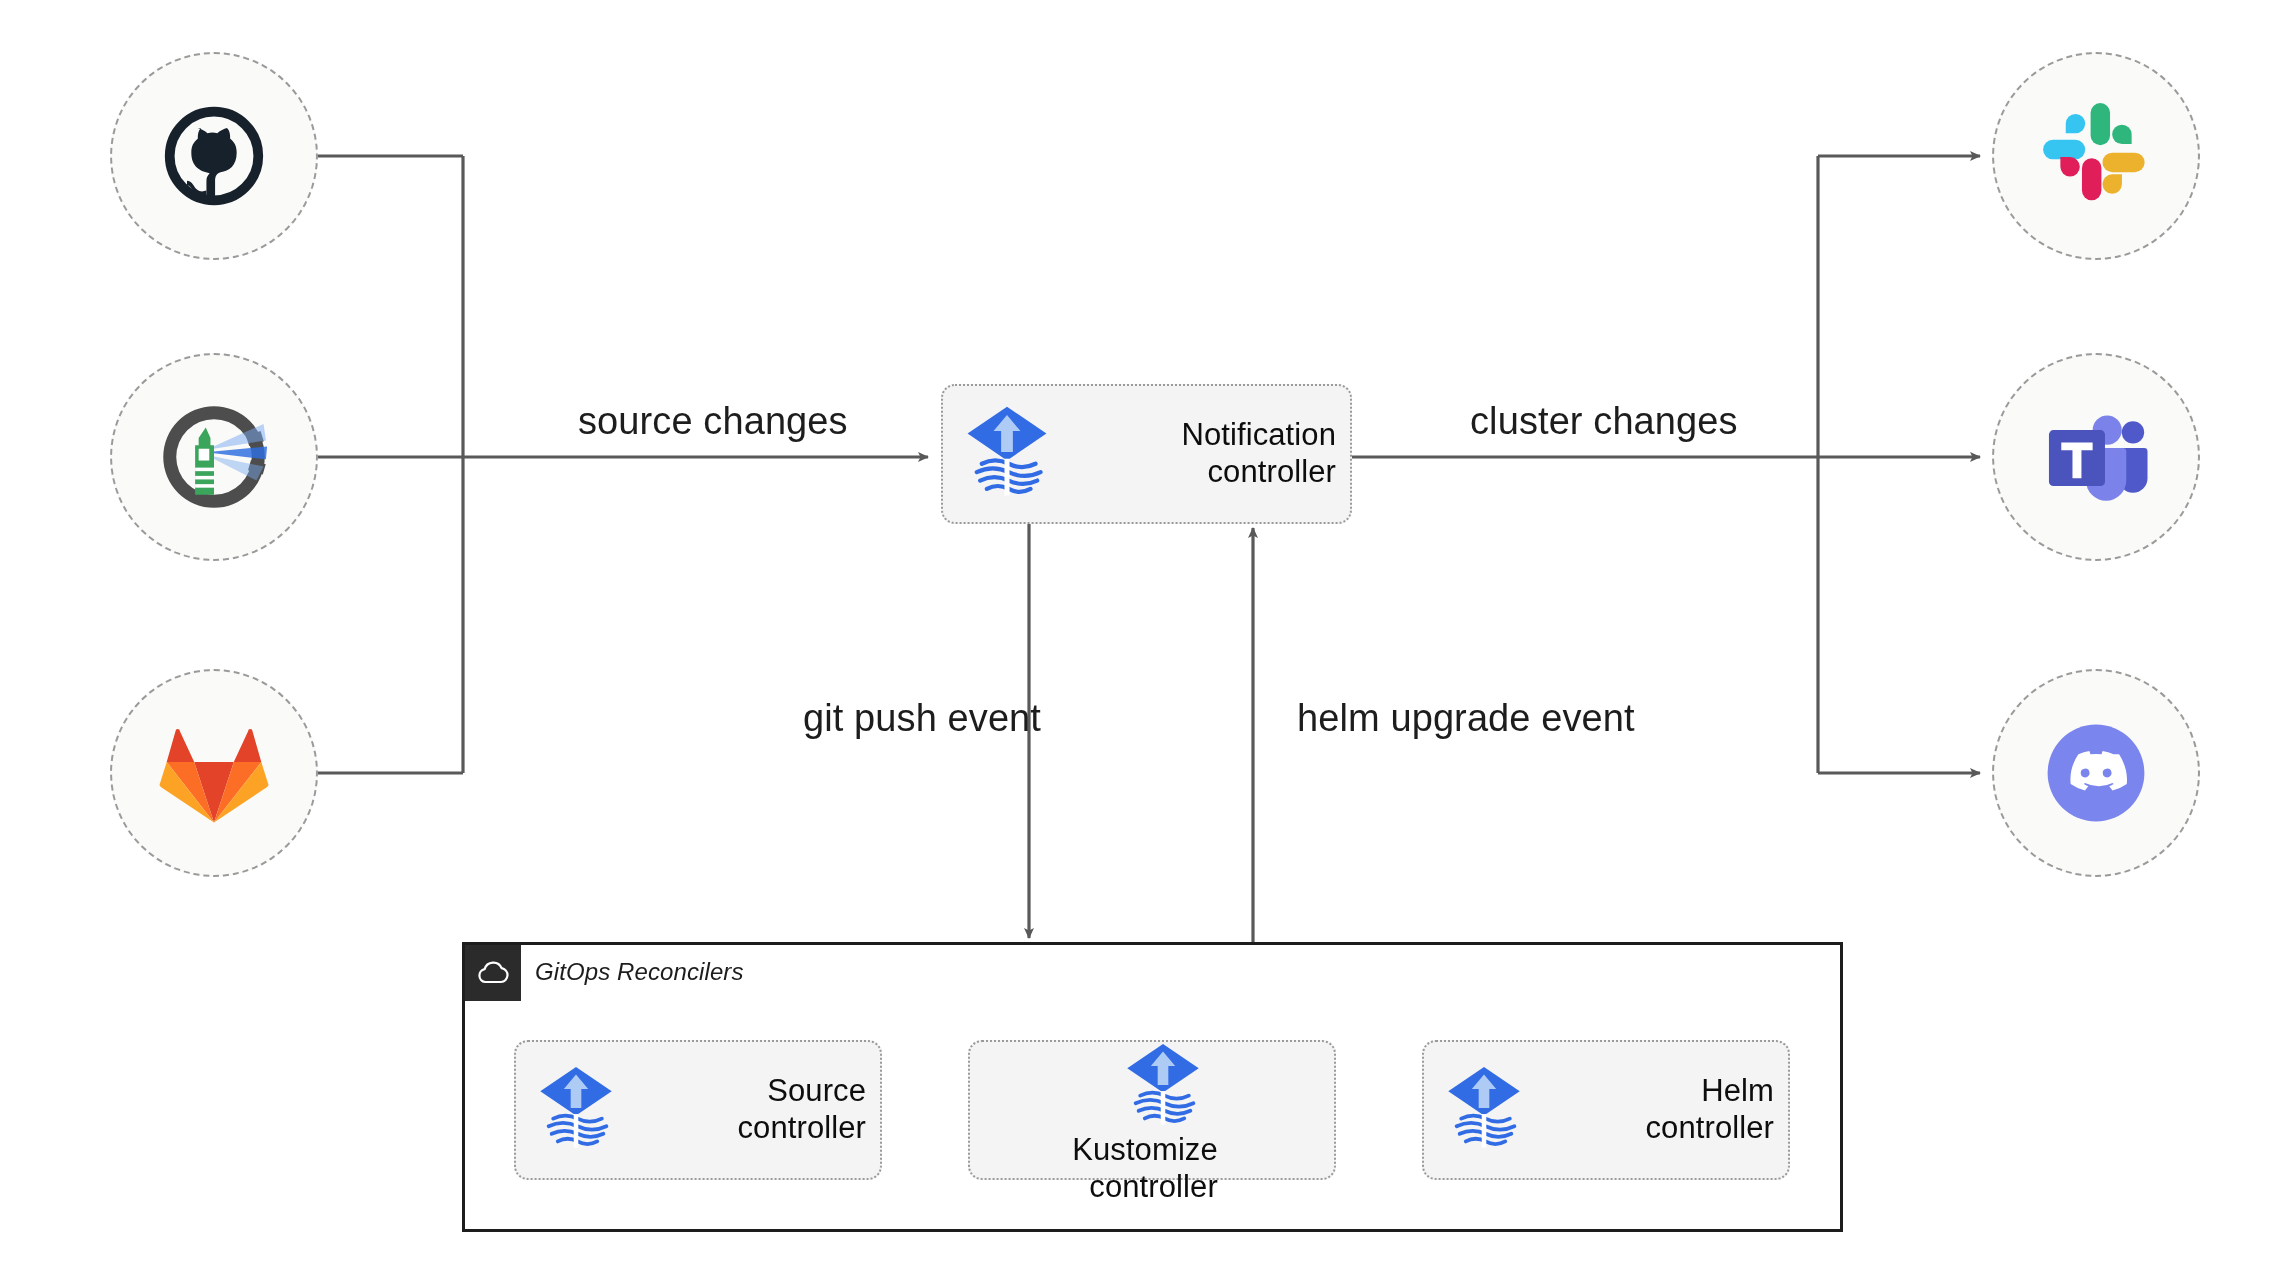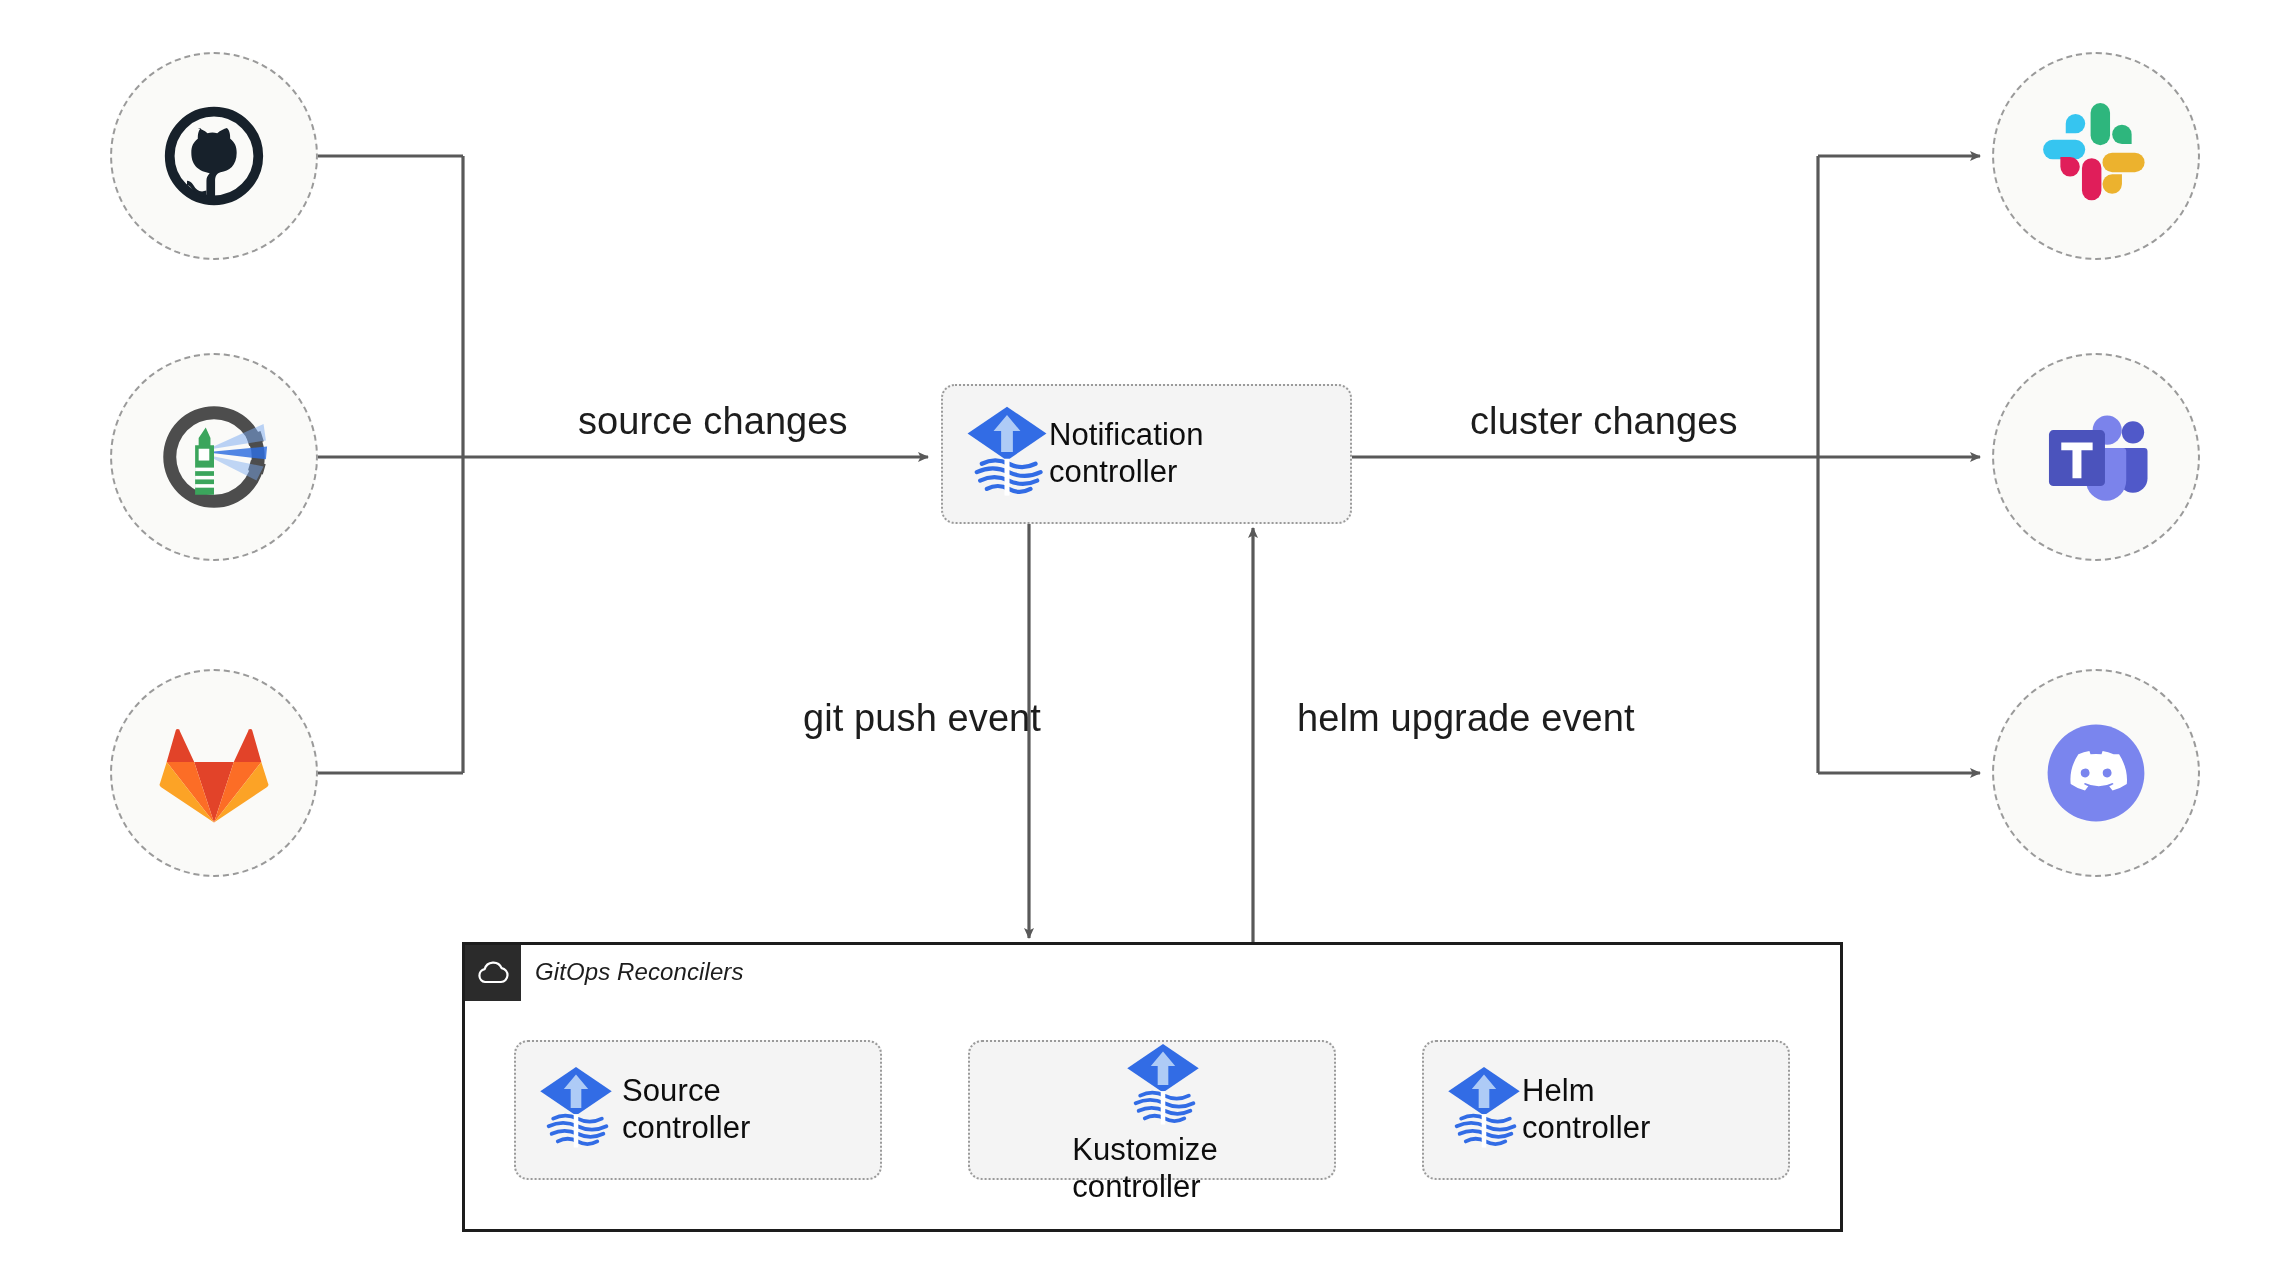--- a/index.html
+++ b/index.html
@@ -16,21 +16,21 @@
   .node-circle svg{display:block;}
 
   
   .flux-box{
     position:absolute;box-sizing:border-box;
     border:2px dotted #9a9a9a;border-radius:14px;background:#f4f4f4;
     display:flex;align-items:center;justify-content:flex-start;
   }
   .flux-box .logo{flex:0 0 auto;margin-left:22px;}
   .flux-box .caption{
-    flex:1 1 auto;text-align:left;color:#0d0d0d;
+    flex:1 1 auto;text-align:right;color:#0d0d0d;
     font-size:31px;line-height:1.18;letter-spacing:.1px;padding-right:14px;
   }
   .flux-box .caption .l2{display:block;}
 
   
   #gitops-container{
     position:absolute;box-sizing:border-box;
     border:3px solid #1d1d1d;background:#ffffff;
   }
   #gitops-tab{

